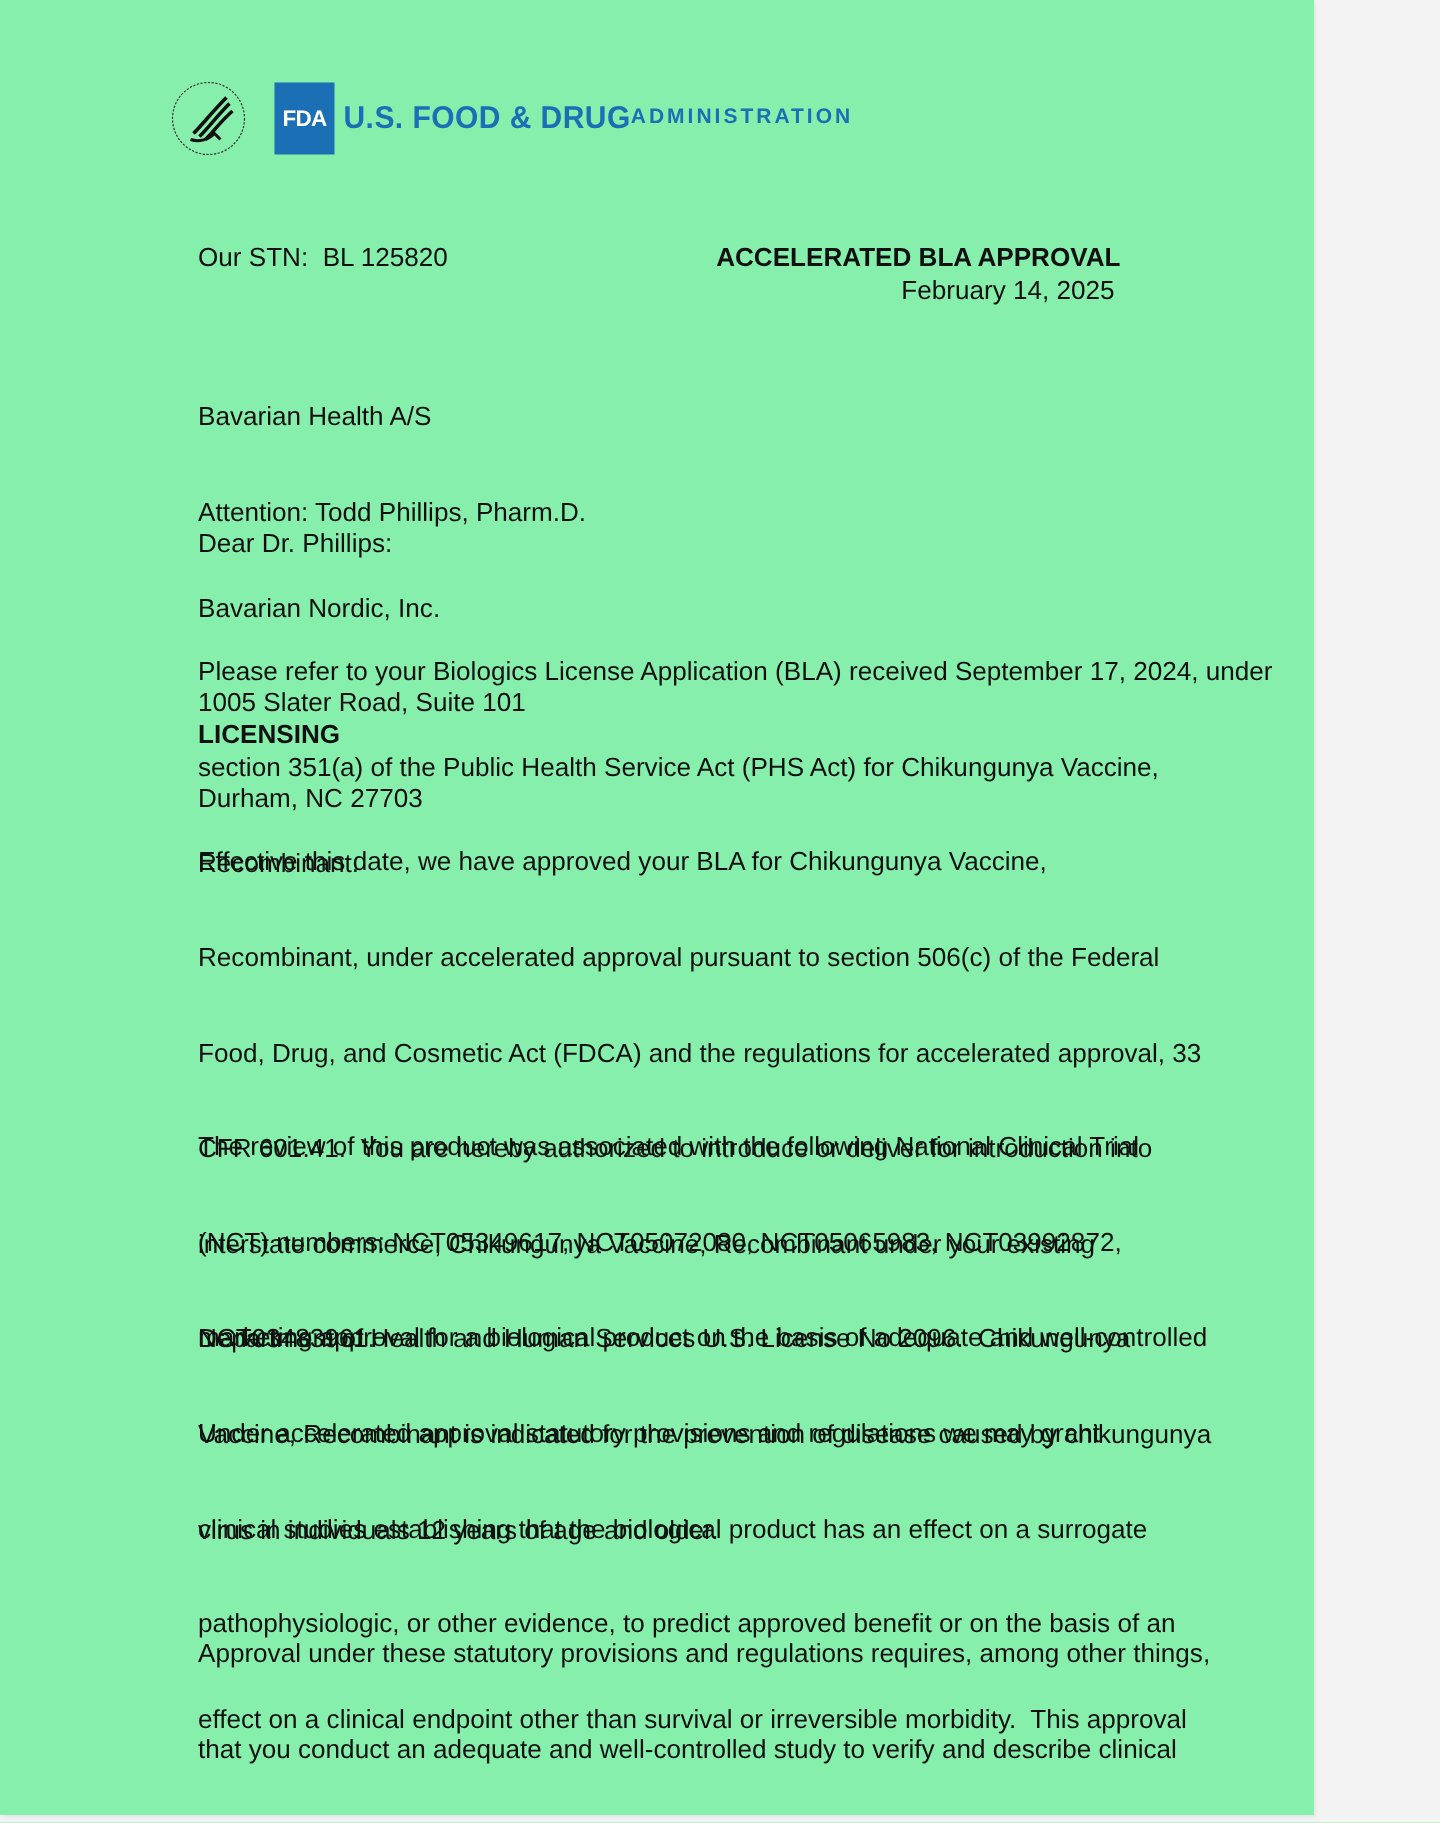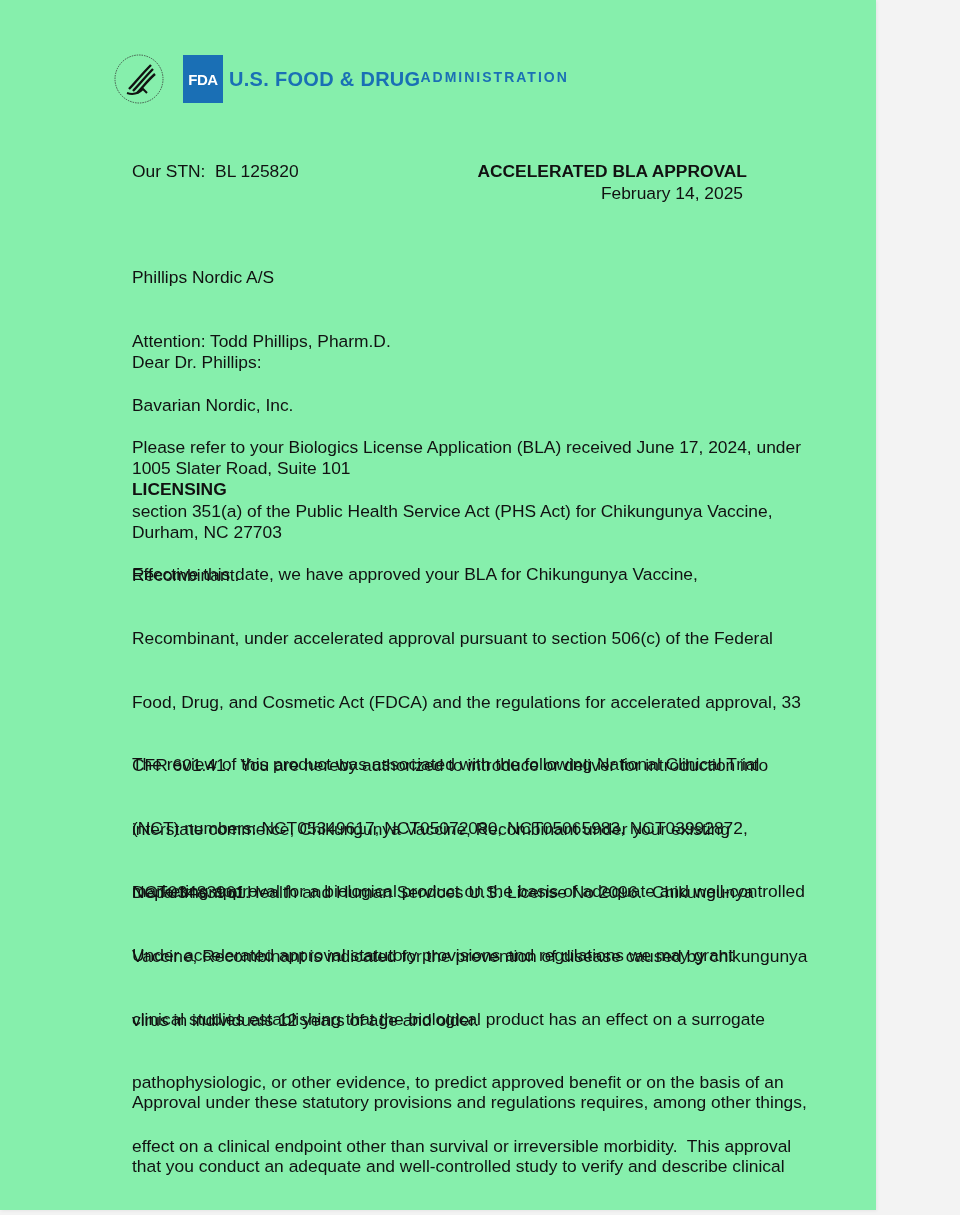--- a/index.html
+++ b/index.html
@@ -49,31 +49,31 @@
       <span class="fda-name">U.S. FOOD &amp; DRUG</span>
       <span class="fda-admin">ADMINISTRATION</span>
     </div>
   </div>
 
   <div class="text" style="top:161px;">Our STN:  BL 125820</div>
   <div class="right bold" style="top:161px; right:129px;">ACCELERATED BLA APPROVAL</div>
   <div class="right" style="top:183px; right:133px;">February 14, 2025</div>
 
   <div class="text" style="top:225px;">
-    <span class="line">Phillips Nordic A/S</span>
+    <span class="line">Bavarian Health A/S</span>
     <span class="line">Attention: Todd Phillips, Pharm.D.</span>
     <span class="line">Bavarian Nordic, Inc.</span>
     <span class="line">1005 Slater Road, Suite 101</span>
     <span class="line">Durham, NC 27703</span>
   </div>
 
   <div class="text" style="top:352px;">Dear Dr. Phillips:</div>
 
   <div class="text" style="top:395px;">
-    <span class="line">Please refer to your Biologics License Application (BLA) received June 17, 2024, under</span>
+    <span class="line">Please refer to your Biologics License Application (BLA) received September 17, 2024, under</span>
     <span class="line">section 351(a) of the Public Health Service Act (PHS Act) for Chikungunya Vaccine,</span>
     <span class="line">Recombinant.</span>
   </div>
 
   <div class="text bold" style="top:479px;">LICENSING</div>
 
   <div class="text" style="top:522px;">
     <span class="line">Effective this date, we have approved your BLA for Chikungunya Vaccine,</span>
     <span class="line">Recombinant, under accelerated approval pursuant to section 506(c) of the Federal</span>
     <span class="line">Food, Drug, and Cosmetic Act (FDCA) and the regulations for accelerated approval, 33</span>

